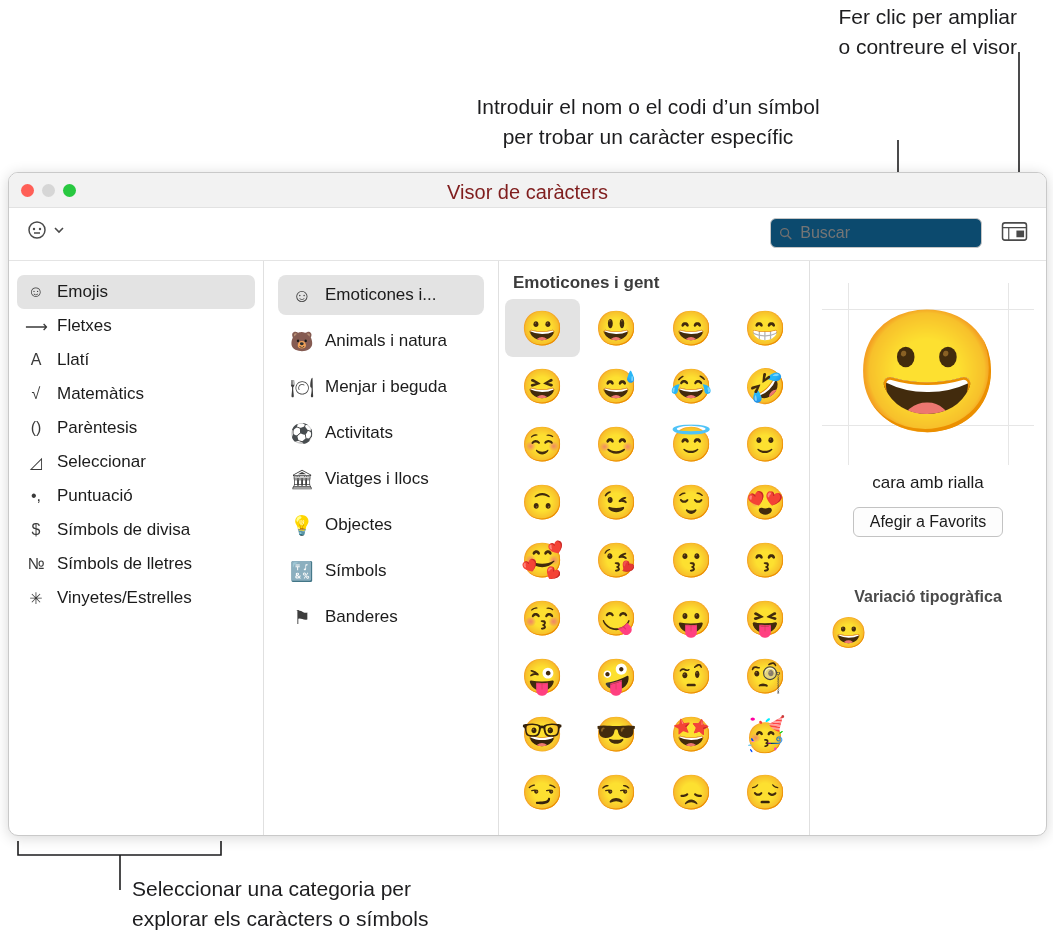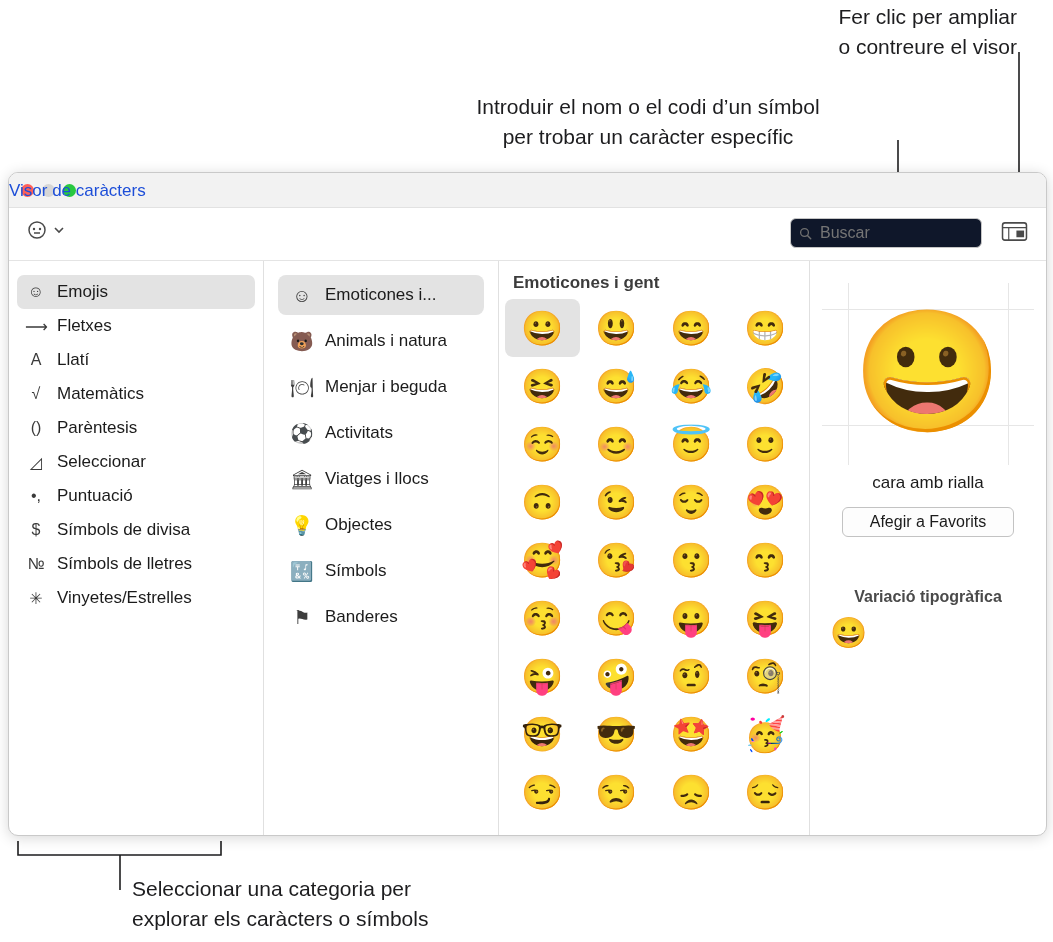--- a/index.html
+++ b/index.html
@@ -63,23 +63,23 @@
   .dot {
     width: 13px; height: 13px; border-radius: 50%;
   }
   .dot.red { background: #ff5f57; }
   .dot.yellow { background: #d6d6d6; }
   .dot.green { background: #28c840; }
   .win-title {
     position: absolute;
     left: 0; right: 0;
     top: 8px;
-    text-align: left;
-    font-size: 17px;
-    color: #1d4ed8;
+    text-align: center;
+    font-size: 20px;
+    color: #7f1d1d;
   }
 
   
   .toolbar {
     position: relative;
     height: 52px;
     background: #ffffff;
   }
   .gear-menu {
     position: absolute;
@@ -87,23 +87,23 @@
     top: 12px;
     display: flex;
     align-items: center;
     gap: 3px;
     color: #4a4a4a;
   }
   .search-box {
     position: absolute;
     right: 64px;
     top: 10px;
-    width: 192px;
+    width: 212px;
     height: 30px;
-    background: #0f172a;
+    background: #0c4a6e;
     border: 1px solid #c6c6c6;
     border-radius: 6px;
     display: flex;
     align-items: center;
     padding: 0 8px;
     box-sizing: border-box;
     gap: 6px;
   }
   .search-box input {
     border: 0;
@@ -243,21 +243,21 @@
     text-align: center;
   }
   .detail-name {
     font-size: 17px;
     color: #1b1b1b;
     margin-top: 8px;
   }
   .fav-button {
     margin: 14px auto 0 auto;
     display: block;
-    width: 172px;
+    width: 150px;
     height: 30px;
     border: 1px solid #c3c3c3;
     border-radius: 6px;
     background: #fdfdfd;
     font-size: 16px;
     color: #1b1b1b;
     font-family: "Liberation Sans", sans-serif;
   }
   .variant-label {
     margin-top: 51px;

